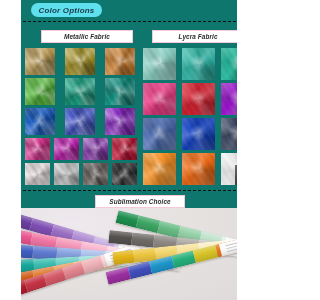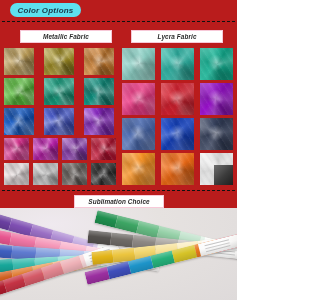--- a/index.html
+++ b/index.html
@@ -2,21 +2,21 @@
 <html><head>
 <meta charset="utf-8">
 <style>
   * { margin:0; padding:0; box-sizing:border-box; }
   html,body {
     width:237px; height:300px;
     background:#ffffff;
     font-family:"Liberation Sans", sans-serif;
     overflow:hidden;
   }
-  #page { position:relative; width:237px; height:268px; background:#b91c1c; }
+  #page { position:relative; width:237px; height:268px; background:#0f766e;margin-left:21px; }
 
   
   .title-banner{
     position:absolute; left:10px; top:3px;
     width:71px; height:14px;
     background:#5ee0ef;
     border-radius:7px;
     display:flex; align-items:center; justify-content:center;
   }
   .title-banner .title-text{

